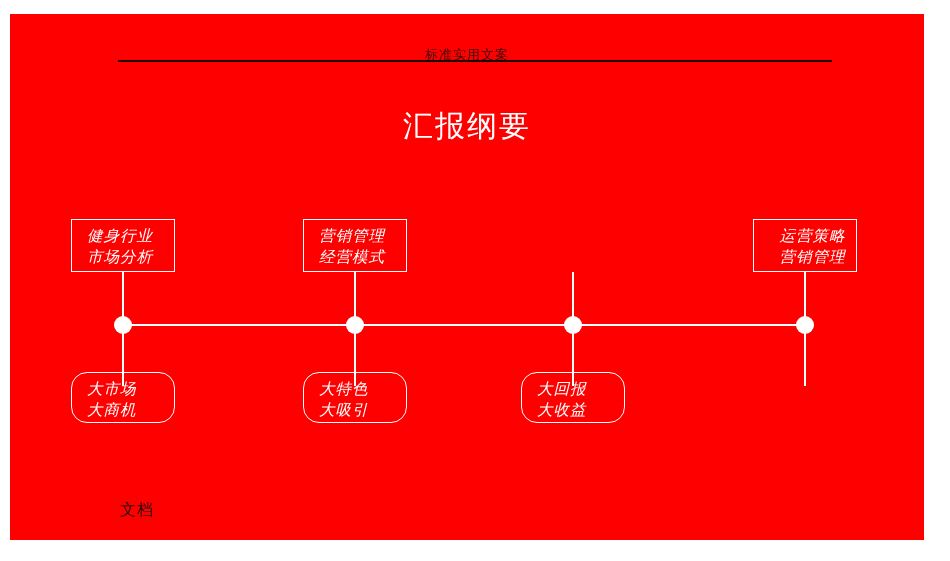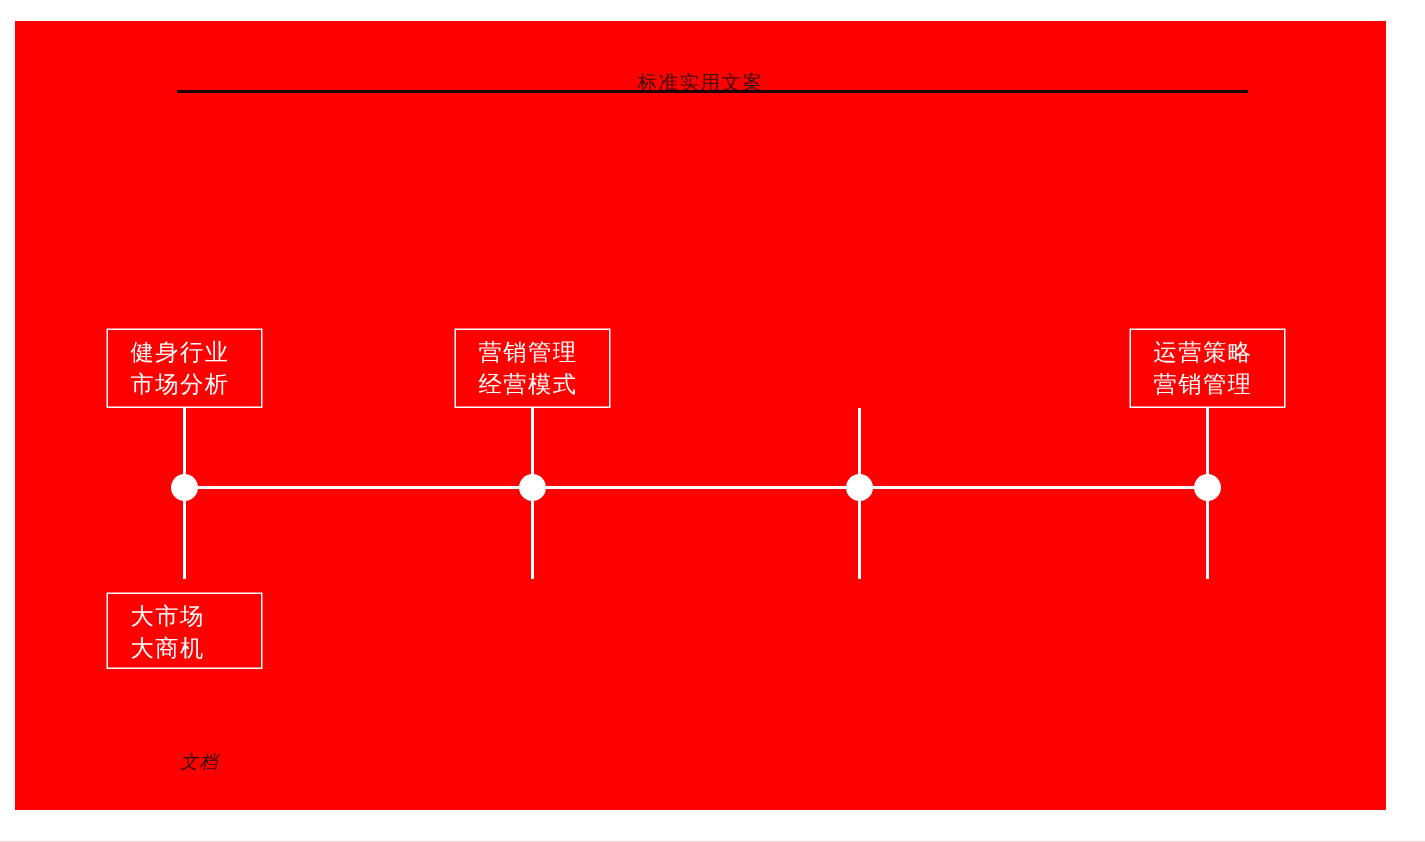--- a/index.html
+++ b/index.html
@@ -50,21 +50,21 @@
     background: #ffffff;
   }
   .column {
     position: absolute;
     top: 205px;
     width: 104px; height: 218px;
   }
   .col-0 { left: 61px; }
   .col-1 { left: 293px; }
   .col-2 { left: 511px; }
-  .col-3 { left: 743px; }
+  .col-3 { left: 743px; text-align: center; }
   .vline {
     position: absolute;
     left: 50%; top: 53px;
     width: 2px; height: 114px;
     margin-left: -1px;
     background: #ffffff;
   }
   .node {
     position: absolute;
     left: 50%; top: 106px;
@@ -72,50 +72,51 @@
     margin-left: -9px; margin-top: -9px;
     border-radius: 50%;
     background: #ffffff;
   }
   .box {
     position: absolute;
     left: 0;
     width: 104px;
     border: 1.5px solid #ffffff;
     background: transparent;
+    font-style: italic;
   }
   .box-top { top: 0; height: 53px; }
-  .box-bottom { top: 176px; height: 51px; }
+  .box-bottom { top: 153px; height: 51px; border-radius: 16px; }
   .box-label {
     display: block;
     padding: 5px 0 0 15px;
     font-size: 15.5px;
     line-height: 21px;
     letter-spacing: 1px;
     color: #ffffff;
     white-space: pre-line;
   }
   .footer-watermark {
     position: absolute;
     left: 110px; top: 486px;
-    font-size: 12px;
+    font-size: 16px;
     letter-spacing: 1px;
     color: #2d0909;
-    font-style: italic;
   }
 </style>
 </head>
 <body>
 
 <div class="page">
   <div class="slide">
 
     <div class="header-watermark">标准实用文案</div>
     <div class="header-line"></div>
 
+    <h1 class="slide-title">汇报纲要</h1>
 
     <div class="timeline-line"></div>
 
     <div class="column col-0">
       <div class="box box-top">
         <span class="box-label">健身行业
 市场分析</span>
       </div>
       <div class="vline"></div>
       <div class="node"></div>
@@ -125,25 +126,33 @@
       </div>
     </div>
 
     <div class="column col-1">
       <div class="box box-top">
         <span class="box-label">营销管理
 经营模式</span>
       </div>
       <div class="vline"></div>
       <div class="node"></div>
+      <div class="box box-bottom">
+        <span class="box-label">大特色
+大吸引</span>
+      </div>
     </div>
 
     <div class="column col-2">
       <div class="vline"></div>
       <div class="node"></div>
+      <div class="box box-bottom">
+        <span class="box-label">大回报
+大收益</span>
+      </div>
     </div>
 
     <div class="column col-3">
       <div class="box box-top">
         <span class="box-label">运营策略
 营销管理</span>
       </div>
       <div class="vline"></div>
       <div class="node"></div>
     </div>

